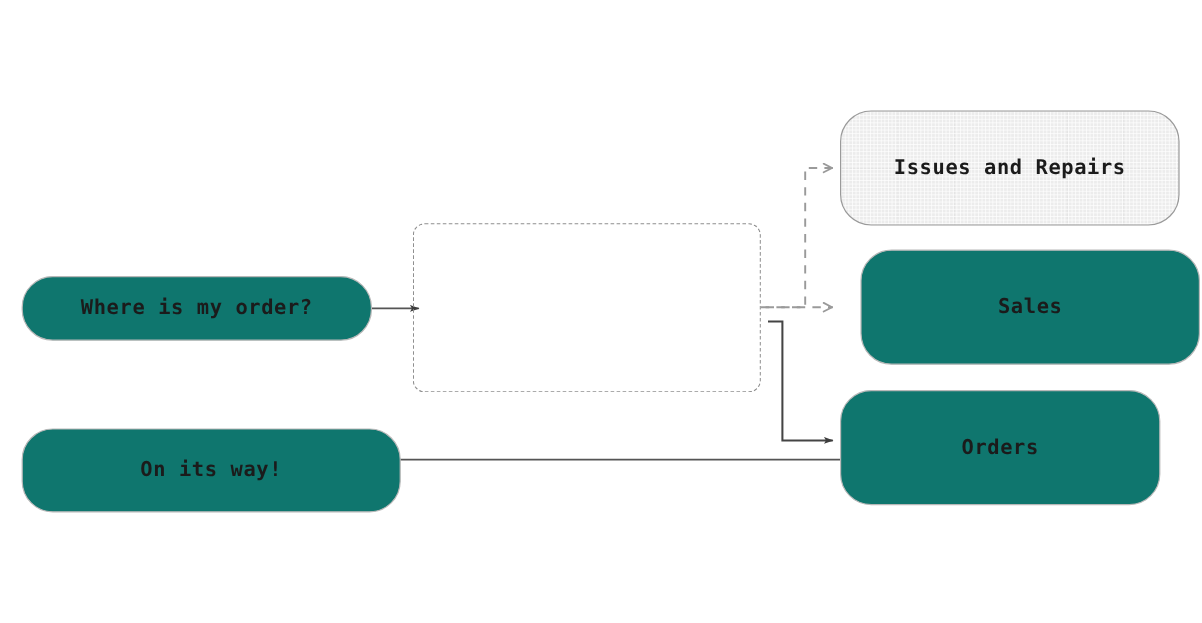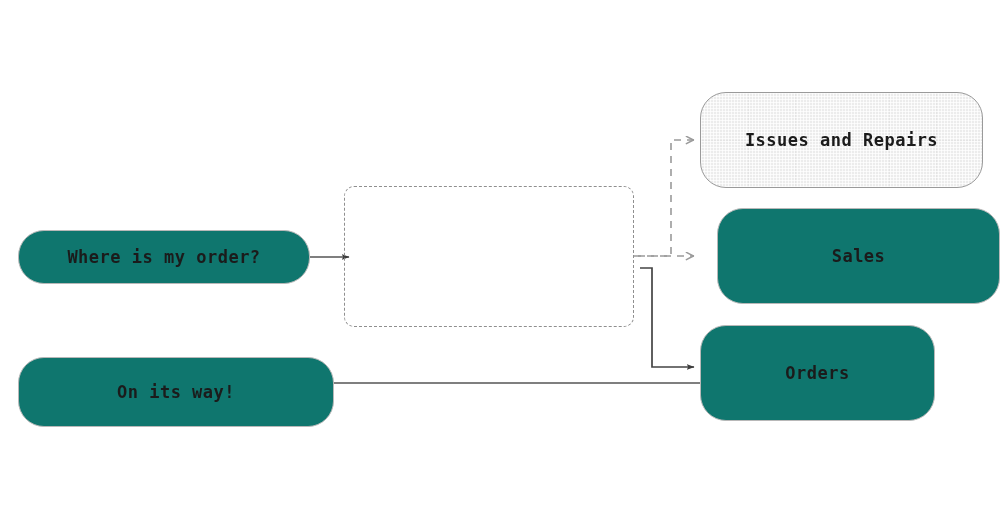--- a/index.html
+++ b/index.html
@@ -106,21 +106,21 @@
 
 
   <div class="node node-active" style="left:700px; top:92px; width:283px; height:96px;">
     <span>Issues and Repairs</span>
   </div>
 
   <div class="node node-plain" style="left:700px; top:208px; width:283px; height:96px;margin-left:17px;">
     <span>Sales</span>
   </div>
 
-  <div class="node node-plain" style="left:700px; top:325px; width:235px; height:96px;">
+  <div class="node node-plain" style="left:700px; top:325px; width:267px; height:96px;">
     <span>Orders</span>
   </div>
 
   <div class="node node-plain" style="left:18px; top:357px; width:316px; height:70px;">
     <span>On its way!</span>
   </div>
 
 </div>
 
 </body></html>

